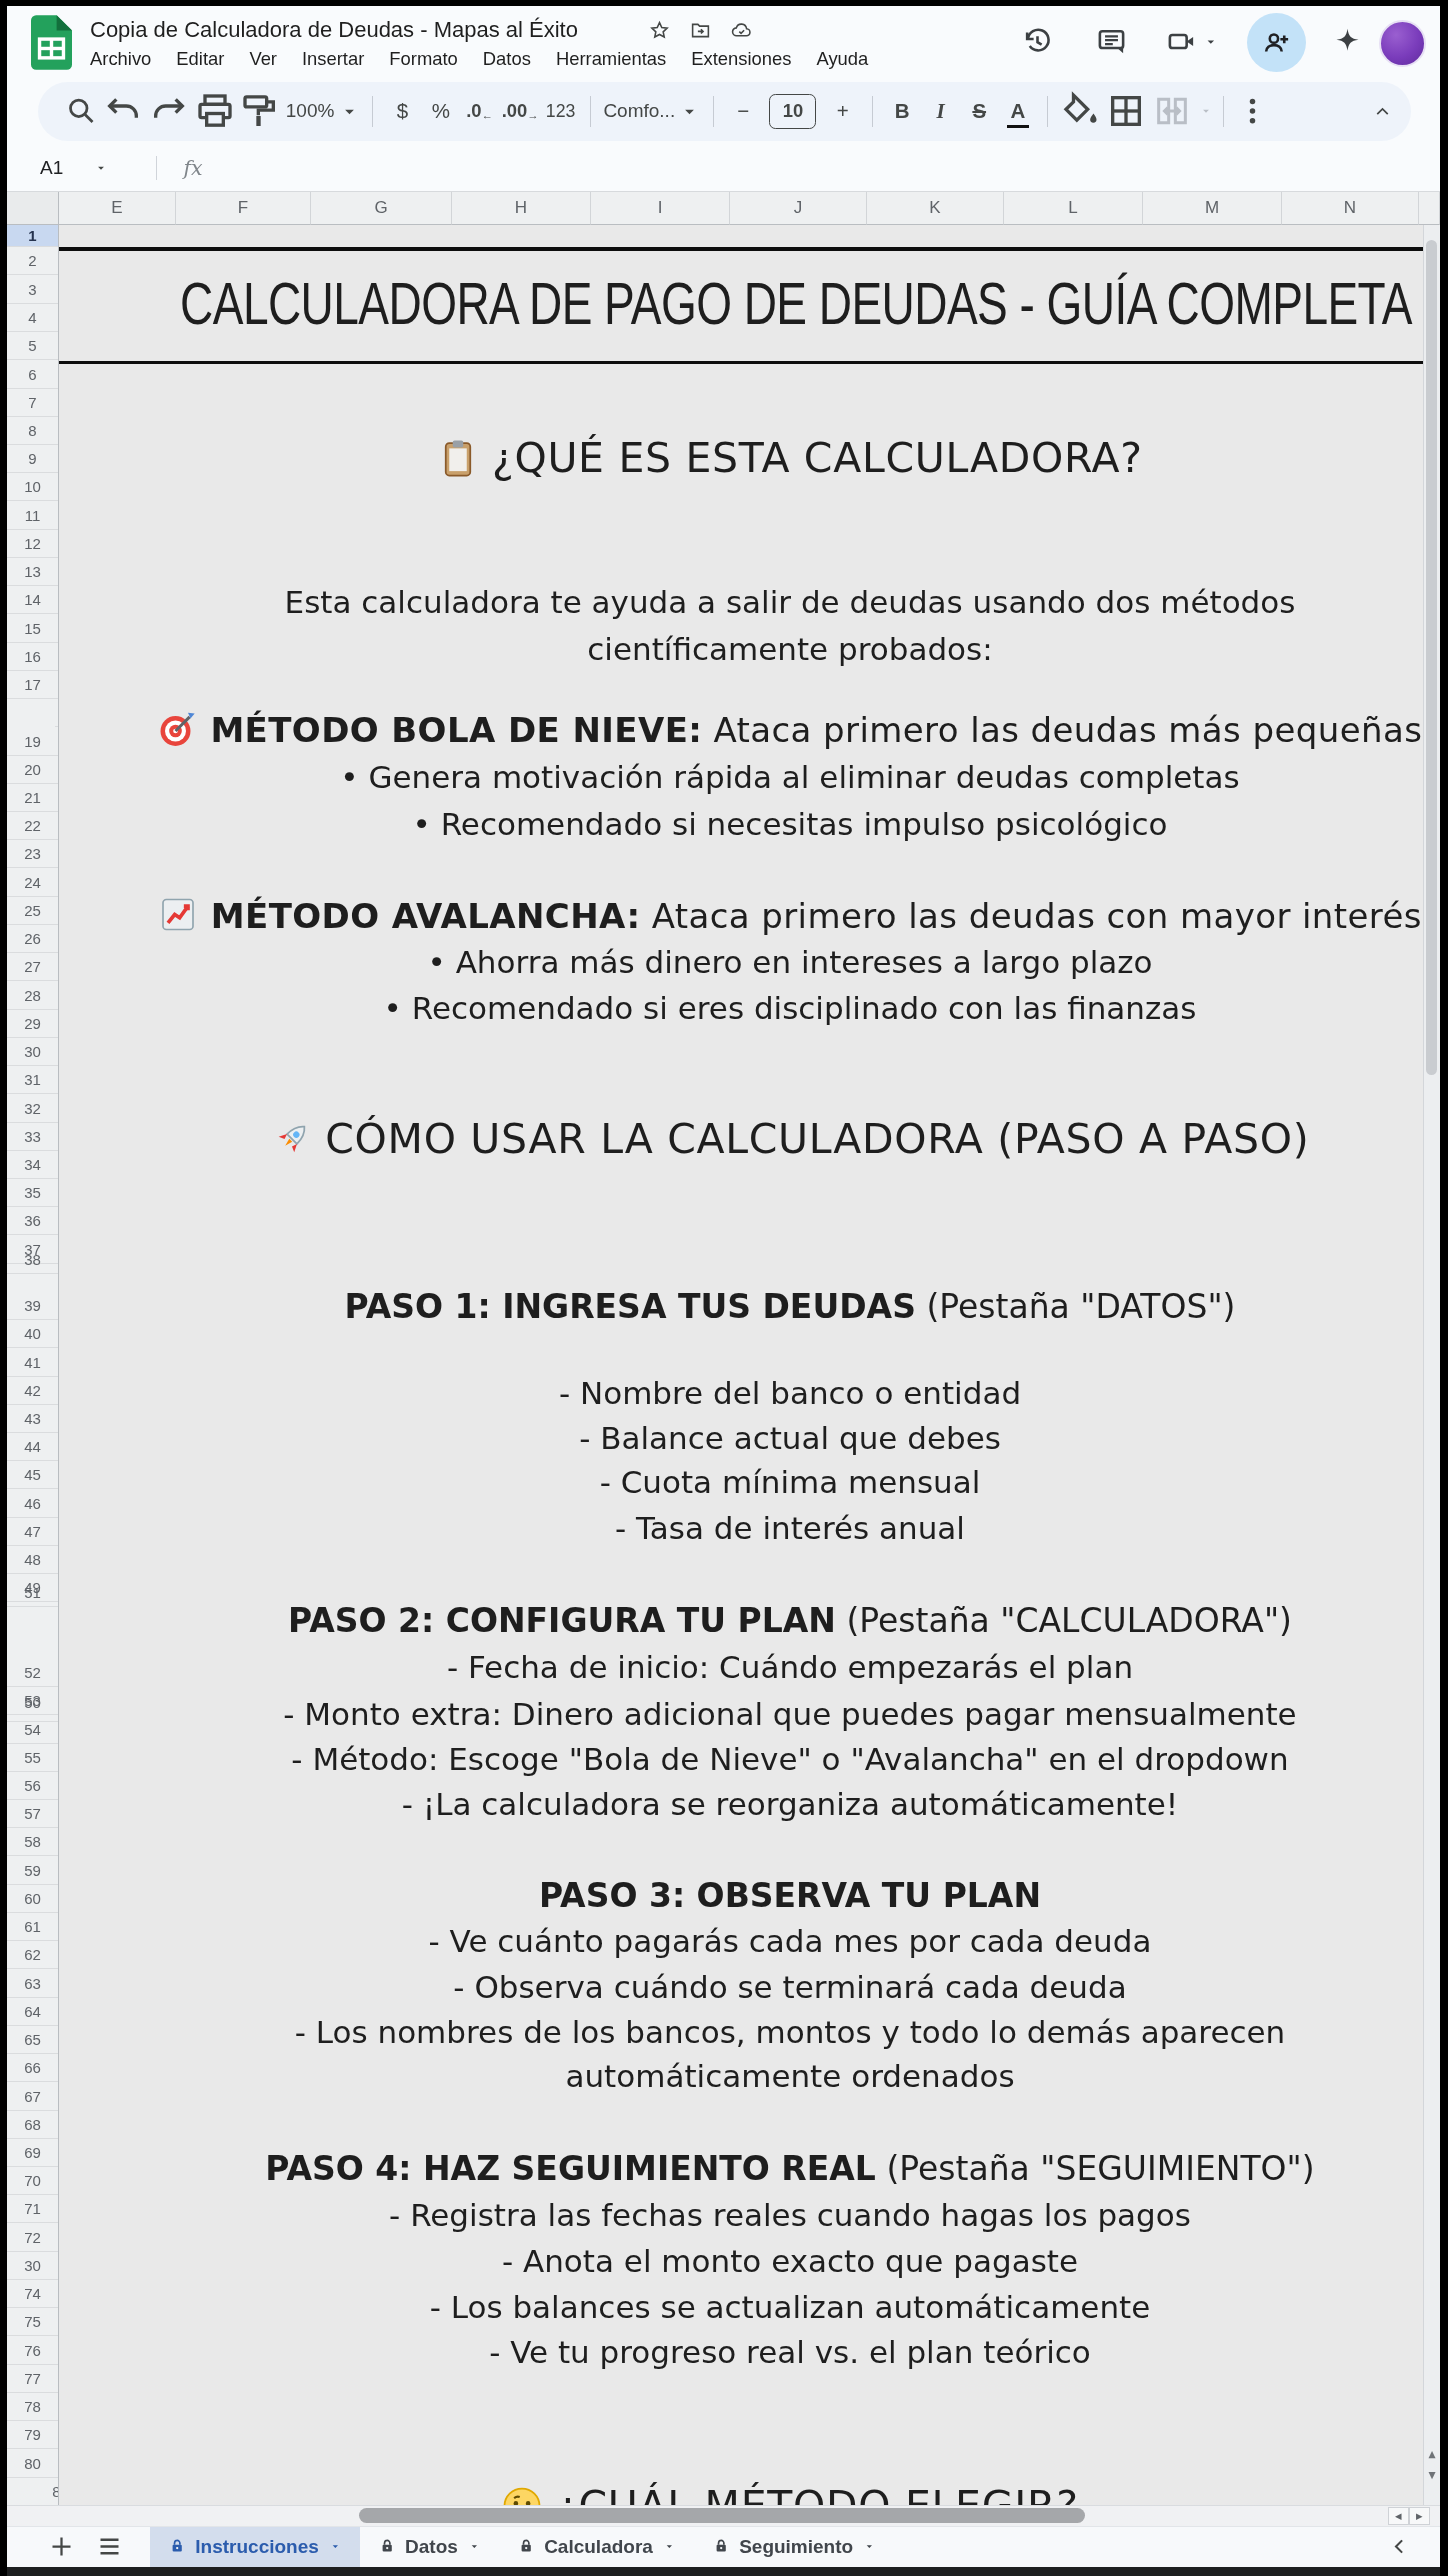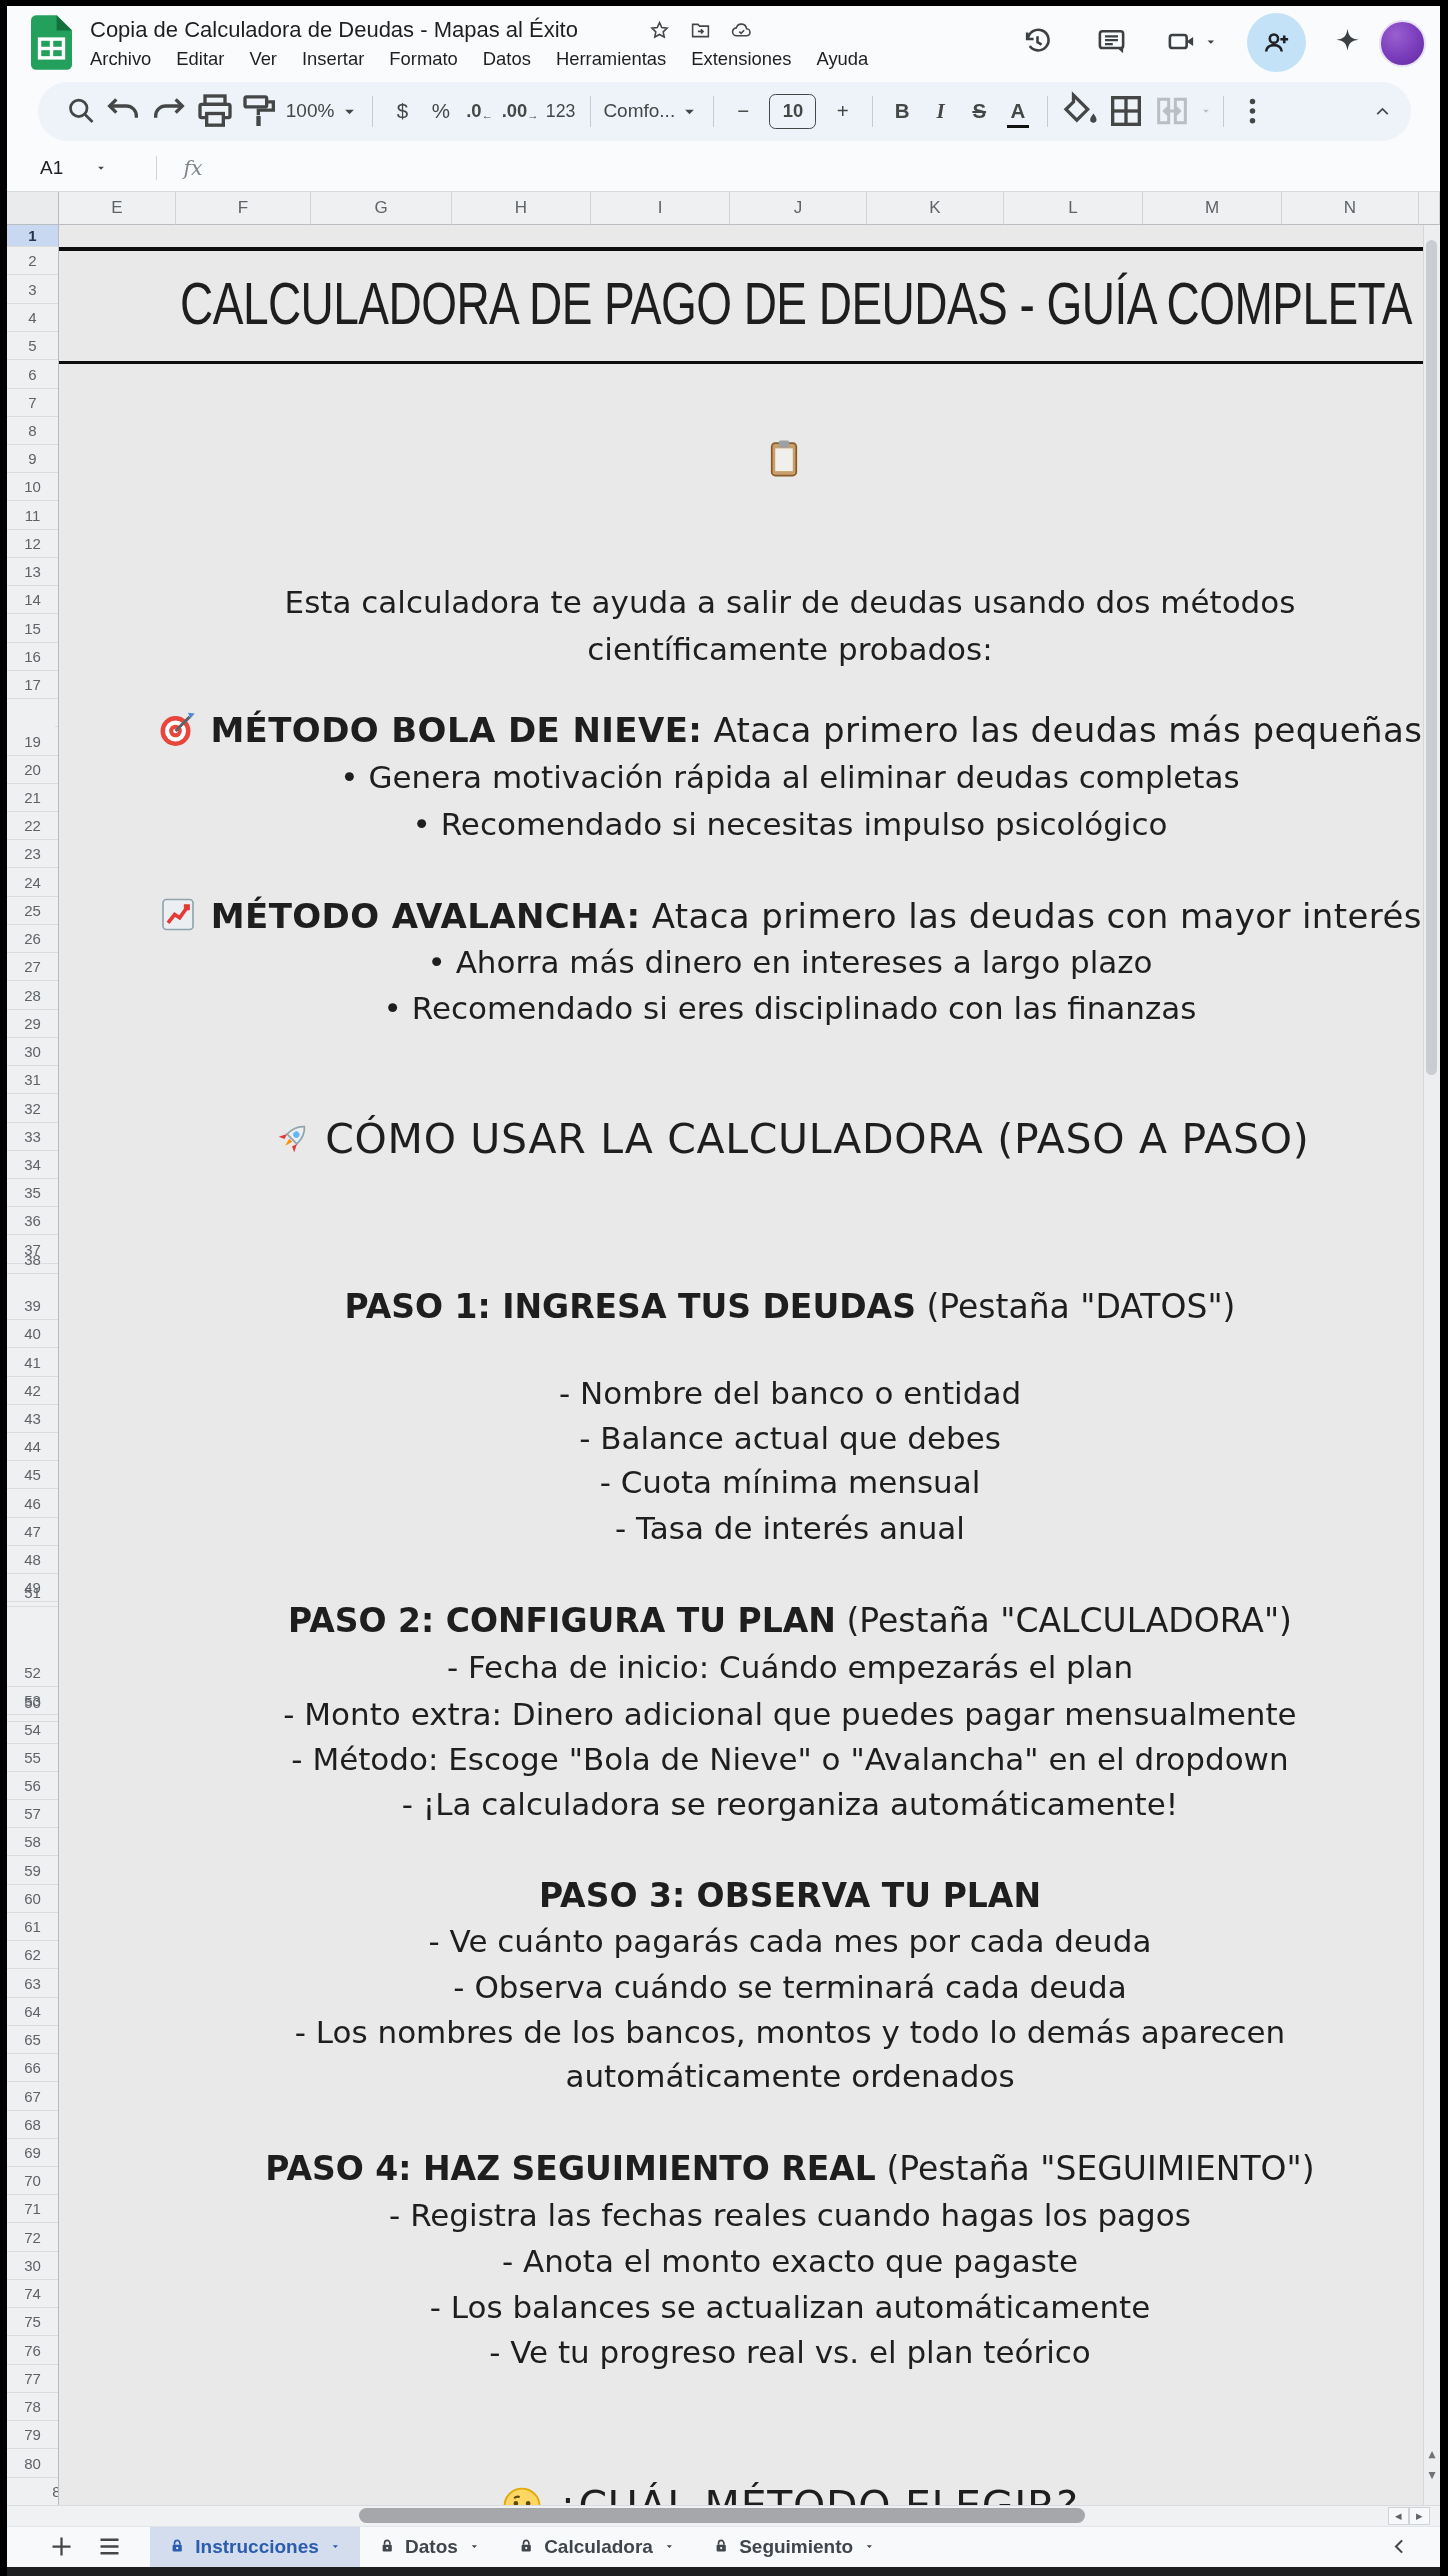--- a/index.html
+++ b/index.html
@@ -420,21 +420,21 @@
         <div class="rowh" style="top: 2253px; height: 28px; margin-left: 28px;">81</div>
       </div>
 
   <div class="cells">
     <div class="content-layer">
           <div class="cl title" style="top: 79px;"><span>CALCULADORA DE PAGO DE DEUDAS - GUÍA COMPLETA</span></div>
           <div class="cl h2" style="top: 233px;"><span class="cl-icon svgbox"><svg viewBox="0 0 24 24">
                 <rect x="5" y="3.5" width="14" height="18.5" rx="2" fill="#c9a06b" stroke="#8a5a2a"></rect>
                 <rect x="7" y="6.5" width="10" height="13" fill="#f1efec"></rect>
                 <rect x="9" y="2" width="6" height="4" rx="1" fill="#9aa0a6"></rect>
-              </svg></span></div>
+              </svg></span><span>¿QUÉ ES ESTA CALCULADORA?</span></div>
           <div class="cl body" style="top: 377px;"><span>Esta calculadora te ayuda a salir de deudas usando dos métodos</span></div>
           <div class="cl body" style="top: 424px;"><span>científicamente probados:</span></div>
           <div class="cl method" style="top: 504px;"><span class="cl-icon svgbox"><svg viewBox="0 0 24 24">
                 <circle cx="10.5" cy="13.5" r="9" fill="#e8453c"></circle>
                 <circle cx="10.5" cy="13.5" r="6.3" fill="#fff"></circle>
                 <circle cx="10.5" cy="13.5" r="3.8" fill="#e8453c"></circle>
                 <circle cx="10.5" cy="13.5" r="1.4" fill="#fff"></circle>
                 <path d="M10.5 13.5L19 5" stroke="#5f6368" stroke-width="1.8"></path>
                 <path d="M18 2.5l4 .5-2.5 3z" fill="#4f87d6"></path>
               </svg></span><span class="strong">MÉTODO BOLA DE NIEVE:</span><span> Ataca primero las deudas más pequeñas</span></div>

